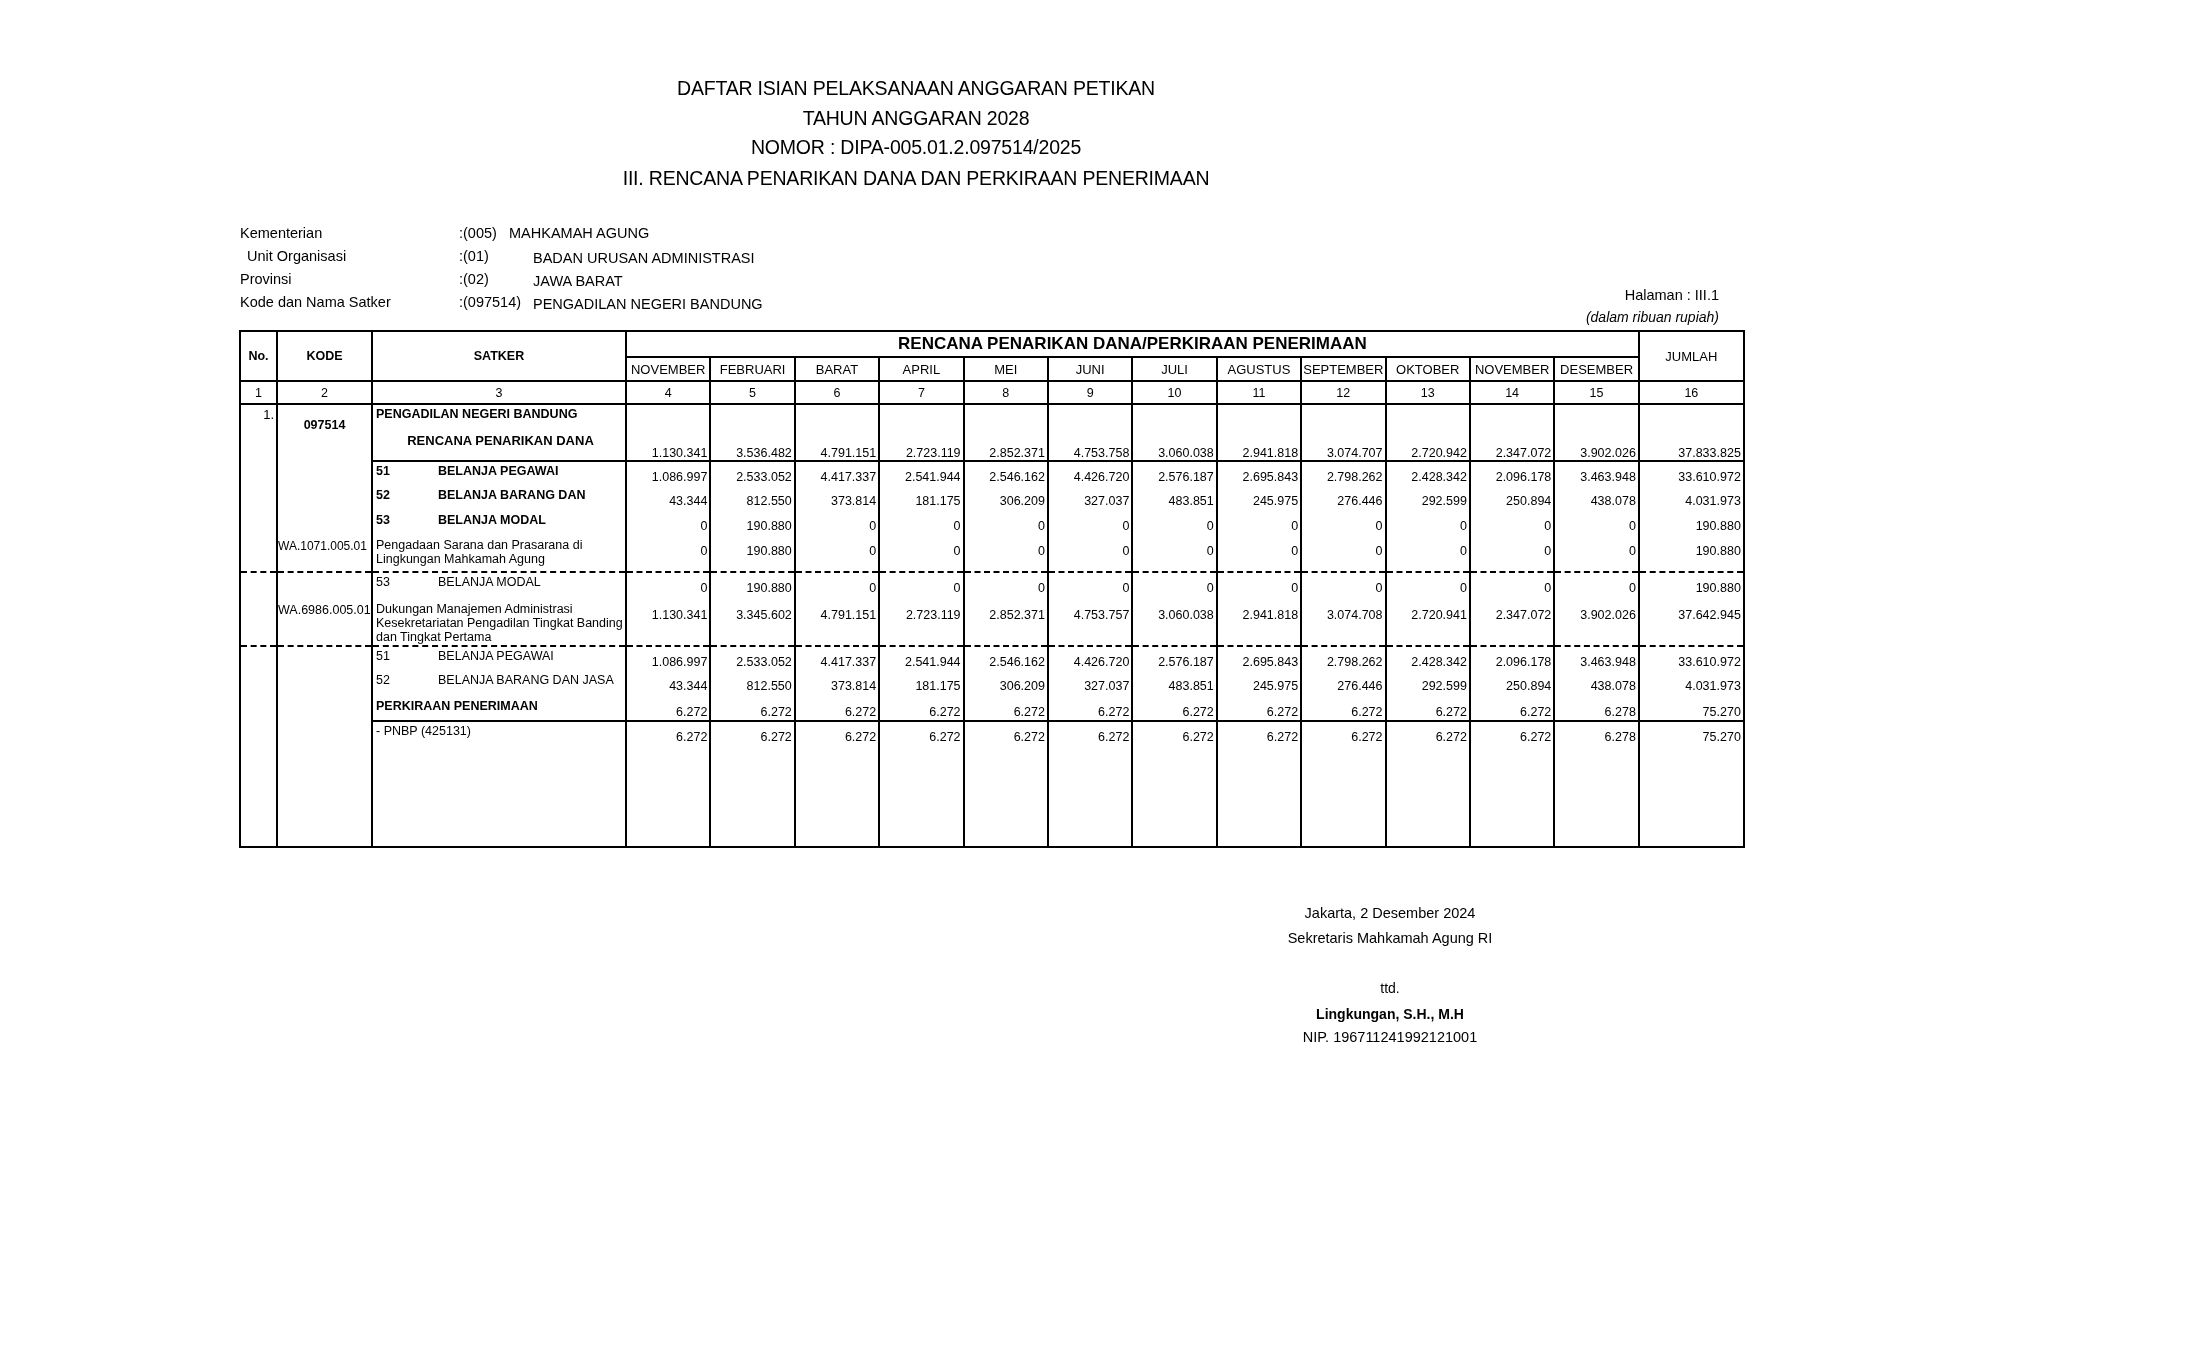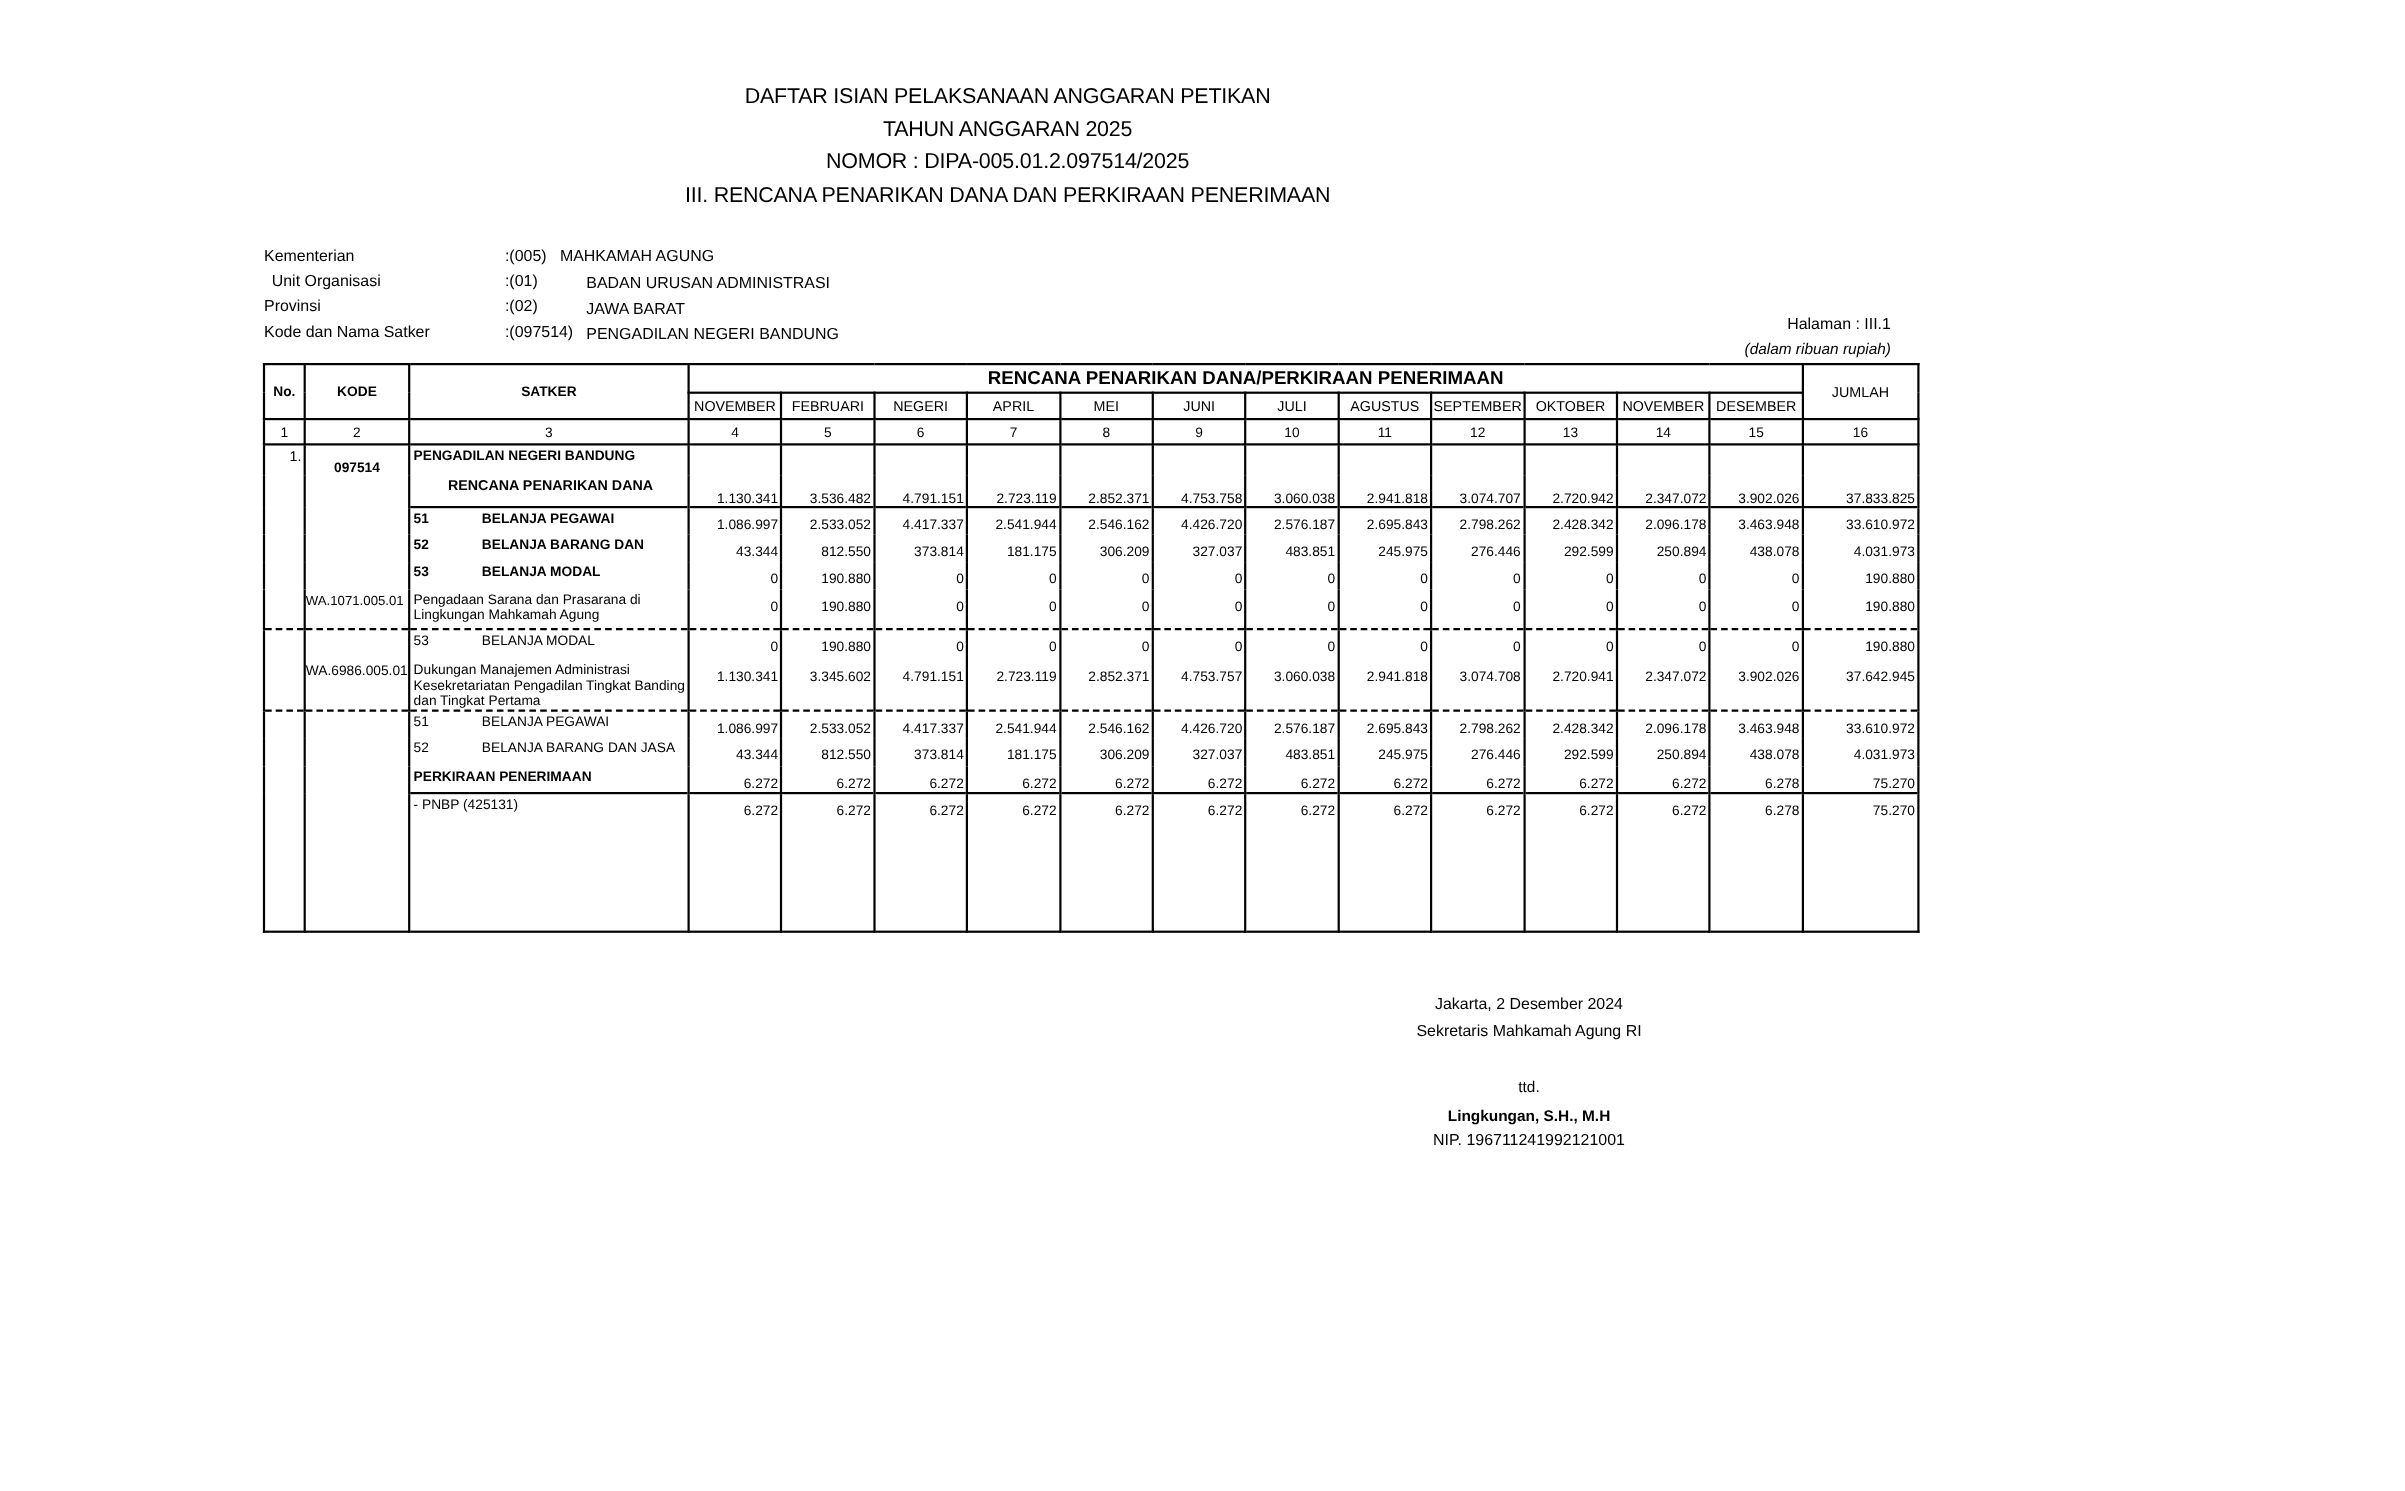--- a/index.html
+++ b/index.html
@@ -22,21 +22,21 @@
   .dash td { border-top:2.5px dashed #000; }
   .solidtop td.sep { border-top:2px solid #000; }
   .lastrow td { border-bottom:2.5px solid #000; }
   .sig { position:absolute; left:1200px; width:380px; text-align:center; font-size:14.5px; }
   .acct { display:inline-block; width:62px; }
 </style>
 </head>
 <body>
 
 <div class="title" style="top:77px">DAFTAR ISIAN PELAKSANAAN ANGGARAN PETIKAN</div>
-<div class="title" style="top:107px">TAHUN ANGGARAN 2025</div>
+<div class="title" style="top:107px">TAHUN ANGGARAN 2028</div>
 <div class="title" style="top:136px">NOMOR : DIPA-005.01.2.097514/2025</div>
 <div class="title" style="top:167px">III. RENCANA PENARIKAN DANA DAN PERKIRAAN PENERIMAAN</div>
 
 <div>
   <div class="meta-label" style="left:240px;top:225px">Kementerian</div>
   <div class="meta-code" style="left:459px;top:225px">:(005)</div>
   <div class="meta-val" style="left:509px;top:225px">MAHKAMAH AGUNG</div>
 
   <div class="meta-label" style="left:247px;top:248px">Unit Organisasi</div>
   <div class="meta-code" style="left:459px;top:248px">:(01)</div>
@@ -77,21 +77,21 @@
     <tr>
       <th rowspan="2">No.</th>
       <th rowspan="2">KODE</th>
       <th rowspan="2">SATKER</th>
       <th colspan="12" class="big">RENCANA PENARIKAN DANA/PERKIRAAN PENERIMAAN</th>
       <th rowspan="2" class="month" style="font-size:13px">JUMLAH</th>
     </tr>
     <tr id="month-row">
         <th class="month">NOVEMBER</th>
         <th class="month">FEBRUARI</th>
-        <th class="month">NEGERI</th>
+        <th class="month">BARAT</th>
         <th class="month">APRIL</th>
         <th class="month">MEI</th>
         <th class="month">JUNI</th>
         <th class="month">JULI</th>
         <th class="month">AGUSTUS</th>
         <th class="month">SEPTEMBER</th>
         <th class="month">OKTOBER</th>
         <th class="month">NOVEMBER</th>
         <th class="month">DESEMBER</th>
       </tr>

